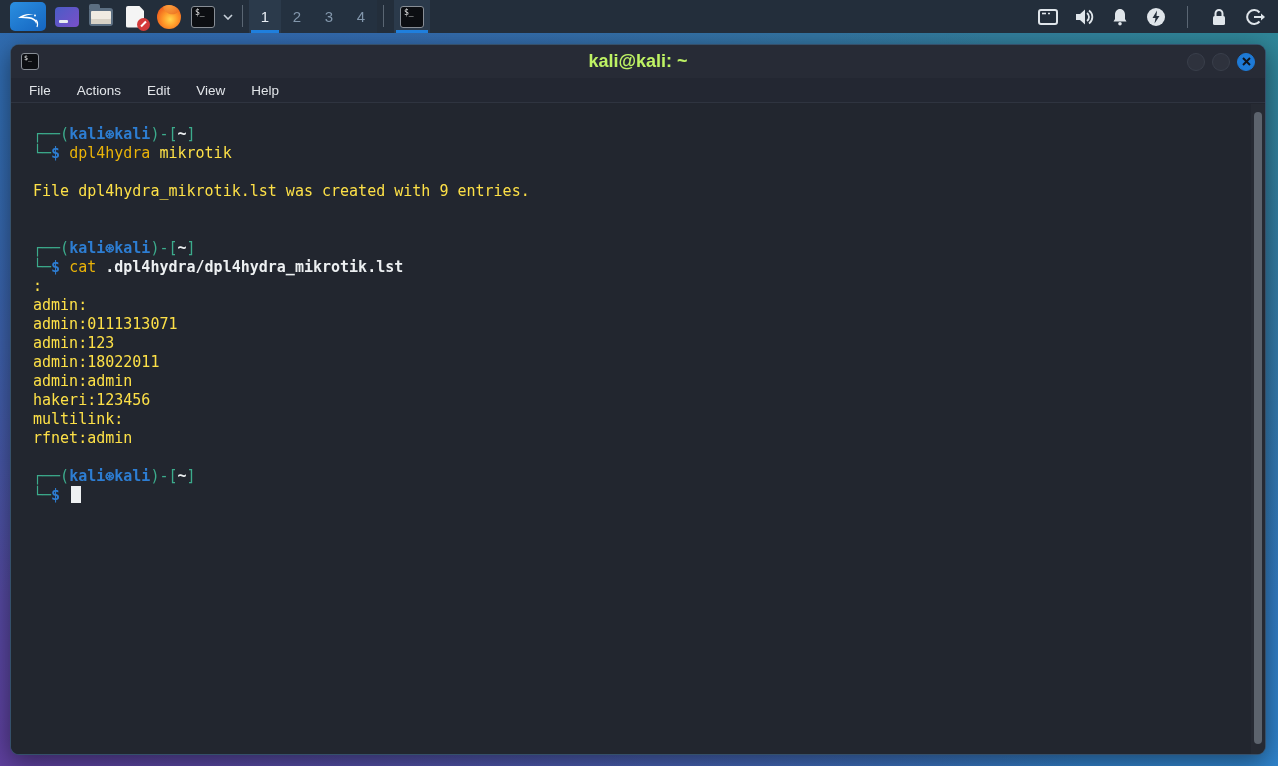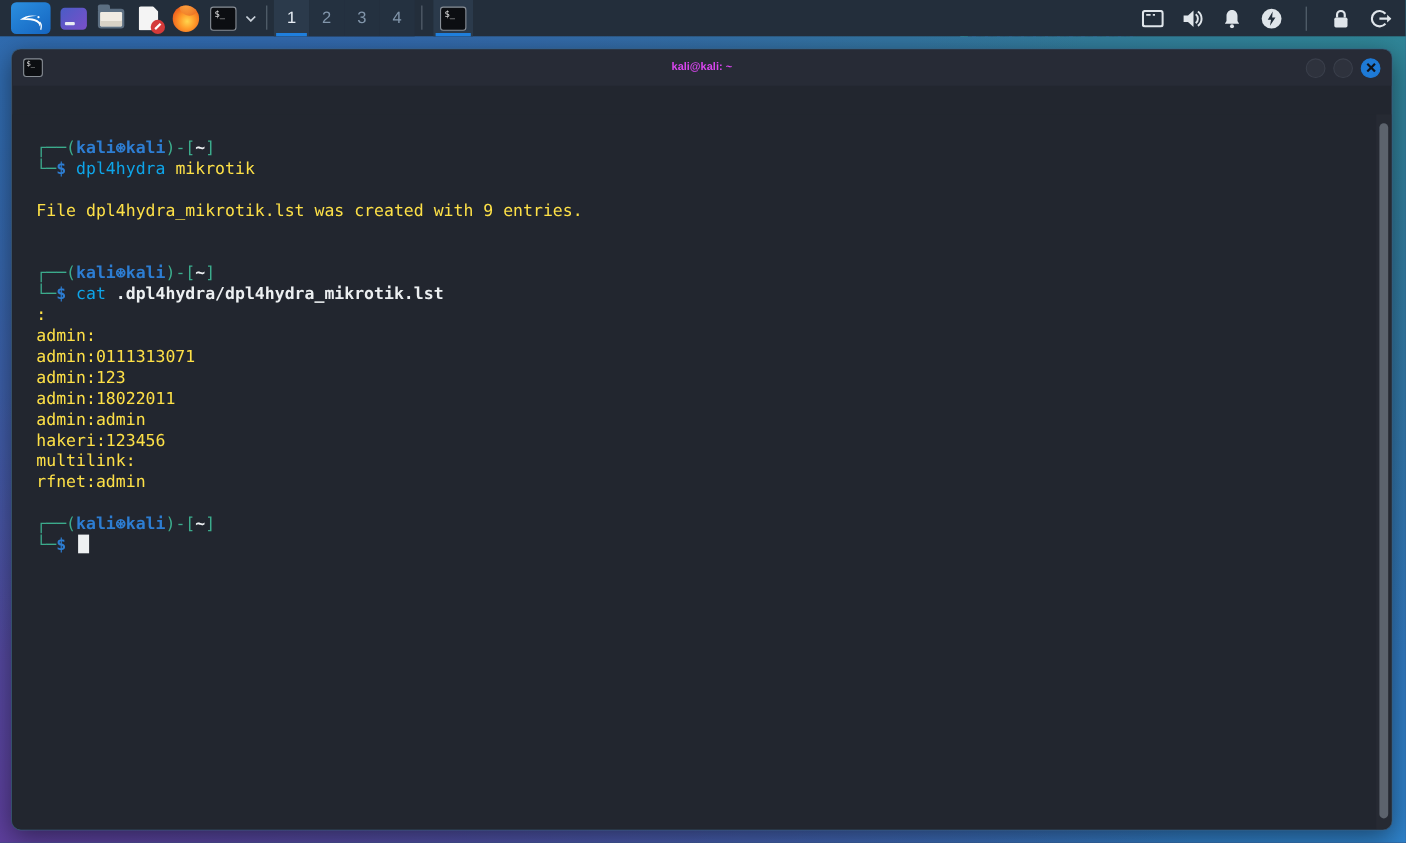--- a/index.html
+++ b/index.html
@@ -76,41 +76,41 @@
     background:#22262f; border-radius:9px; overflow:hidden;
     border:1px solid rgba(90,160,220,.35);
     box-shadow:0 6px 24px rgba(0,0,0,.45);
     z-index:3;
   }
   .titlebar{
     height:33px; background:#272b36; display:flex; align-items:center; position:relative; padding:0 10px;
   }
   .title-text{
     position:absolute; left:0; right:0; text-align:center;
-    color:#d946ef; font-size:10px; font-weight:bold; pointer-events:none;
+    color:#bef264; font-size:18px; font-weight:bold; pointer-events:none;
   }
   .controls{ margin-left:auto; display:flex; gap:7px; z-index:2;}
   .ctrl{ width:18px; height:18px; border-radius:50%; background:#2e323d; border:1px solid #3a3f4b; cursor:pointer;
     display:flex; align-items:center; justify-content:center; }
   .ctrl.close{ background:#1e7ad6; border-color:#1e7ad6; }
 
   .menubar{ height:25px; background:#232732; border-bottom:1px solid #2f3440; display:flex; align-items:center; padding-left:18px; gap:26px; }
   .menu-item{ color:#e2e5e9; font-size:13.5px; cursor:pointer; }
 
   .screen{ position:absolute; top:59px; left:0; right:14px; bottom:0; background:#22262f; cursor:text; }
   .term{
     padding:21px 0 0 22px;
     font-family:"DejaVu Sans Mono","Liberation Mono", monospace;
     font-size:15px; line-height:19px; white-space:pre; color:#d2d4d6;
   }
   .tline{ height:19px; }
   .sg-green{ color:#3cab8c; }
   .sg-ub{ color:#2d7dd2; font-weight:bold; }
   .sg-db{ color:#2d7dd2; font-weight:bold; }
-  .sg-cmd{ color:#0ea5e9; }
+  .sg-cmd{ color:#eab308; }
   .sg-txt{ color:#fde047; }
   .sg-wb{ color:#eceff1; font-weight:bold; }
   .sg-cursor{ display:inline-block; width:10px; height:17px; background:#eef0f2; vertical-align:-3px; margin-left:2px; }
 
   
   .scrollbar{ position:absolute; top:59px; right:0; width:14px; bottom:0; background:#262a33; }
   .thumb{ position:absolute; left:3px; right:3px; top:8px; bottom:10px; background:#5c636d; border-radius:4px; cursor:pointer; }
 </style>
 </head>
 <body>
@@ -221,20 +221,27 @@
       <div class="ctrl"></div>
       <div class="ctrl close">
         <svg width="9" height="9" viewBox="0 0 9 9">
           <line x1="1" y1="1" x2="8" y2="8" stroke="#10131a" stroke-width="2"></line>
           <line x1="8" y1="1" x2="1" y2="8" stroke="#10131a" stroke-width="2"></line>
         </svg>
       </div>
     </div>
   </div>
 
+  <div class="menubar">
+    <span class="menu-item">File</span>
+    <span class="menu-item">Actions</span>
+    <span class="menu-item">Edit</span>
+    <span class="menu-item">View</span>
+    <span class="menu-item">Help</span>
+  </div>
 
   <div class="screen">
     <div class="term"><div class="tline"><span class="sg-green">┌──(</span><span class="sg-ub">kali⊛kali</span><span class="sg-green">)-[</span><span class="sg-wb">~</span><span class="sg-green">]</span></div><div class="tline"><span class="sg-green">└─</span><span class="sg-db">$ </span><span class="sg-cmd">dpl4hydra</span><span class="sg-txt"> mikrotik</span></div><div class="tline">&nbsp;</div><div class="tline"><span class="sg-txt">File dpl4hydra_mikrotik.lst was created with 9 entries.</span></div><div class="tline">&nbsp;</div><div class="tline">&nbsp;</div><div class="tline"><span class="sg-green">┌──(</span><span class="sg-ub">kali⊛kali</span><span class="sg-green">)-[</span><span class="sg-wb">~</span><span class="sg-green">]</span></div><div class="tline"><span class="sg-green">└─</span><span class="sg-db">$ </span><span class="sg-cmd">cat </span><span class="sg-wb">.dpl4hydra/dpl4hydra_mikrotik.lst</span></div><div class="tline"><span class="sg-txt">:</span></div><div class="tline"><span class="sg-txt">admin:</span></div><div class="tline"><span class="sg-txt">admin:0111313071</span></div><div class="tline"><span class="sg-txt">admin:123</span></div><div class="tline"><span class="sg-txt">admin:18022011</span></div><div class="tline"><span class="sg-txt">admin:admin</span></div><div class="tline"><span class="sg-txt">hakeri:123456</span></div><div class="tline"><span class="sg-txt">multilink:</span></div><div class="tline"><span class="sg-txt">rfnet:admin</span></div><div class="tline">&nbsp;</div><div class="tline"><span class="sg-green">┌──(</span><span class="sg-ub">kali⊛kali</span><span class="sg-green">)-[</span><span class="sg-wb">~</span><span class="sg-green">]</span></div><div class="tline"><span class="sg-green">└─</span><span class="sg-db">$ </span><span class="sg-cursor"></span></div></div>
   </div>
 
   <div class="scrollbar">
     <div class="thumb"></div>
   </div>
 </div>
 

